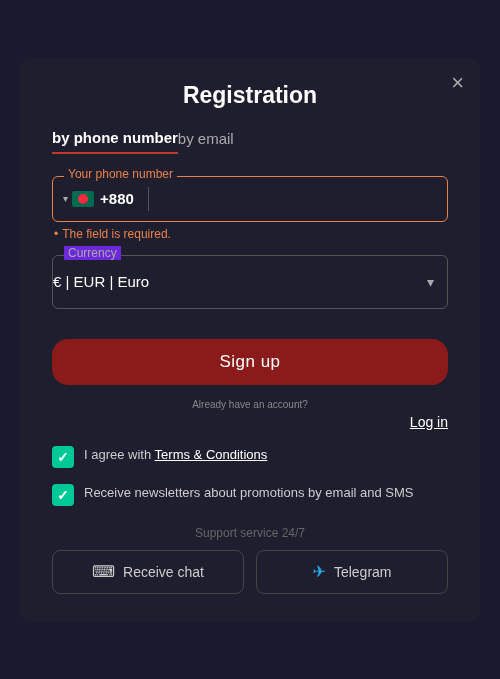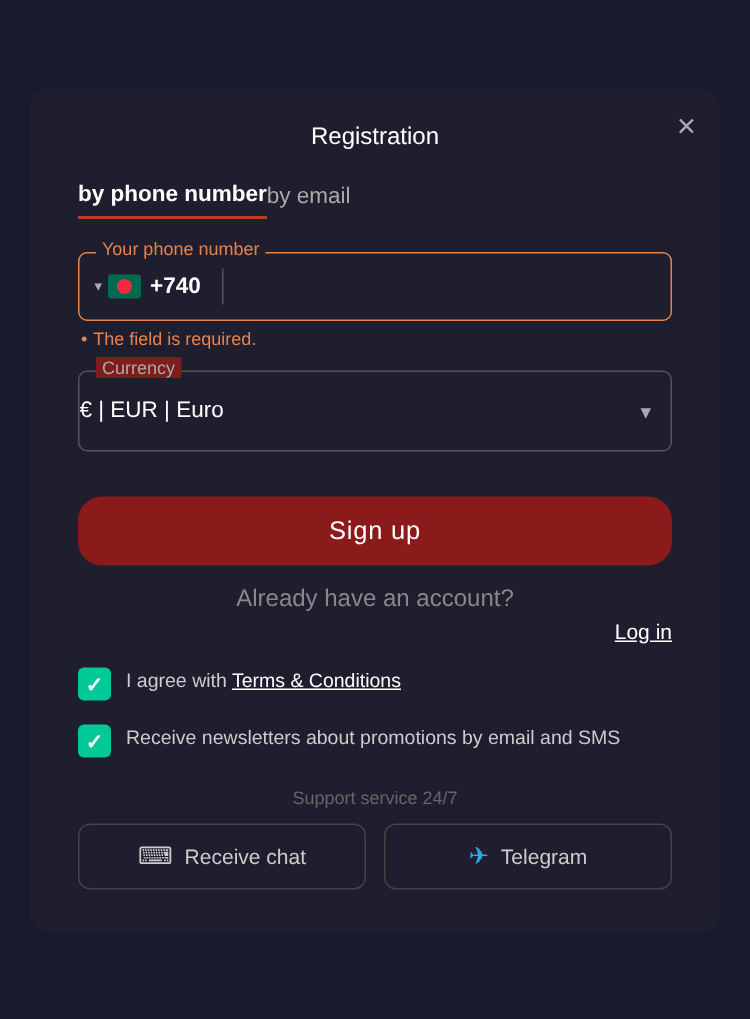--- a/index.html
+++ b/index.html
@@ -27,22 +27,22 @@
       right: 16px;
       background: none;
       border: none;
       color: #aaa;
       font-size: 22px;
       cursor: pointer;
       line-height: 1;
     }
     .modal-title {
       text-align: center;
-      font-size: 16px;
-      font-weight: normal;
+      font-size: 23px;
+      font-weight: bold;
       margin-bottom: 20px;
       color: #fff;
     }
     .tabs {
       display: flex;
       justify-content: flex-start;
       margin-bottom: 22px;
     }
     .tab {
       font-size: 15px;
@@ -137,21 +137,21 @@
       margin-top: 5px;
       margin-left: 2px;
       display: flex;
       align-items: center;
       gap: 4px;
     }
     .currency-label {
       position: absolute;
       top: -9px;
       left: 12px;
-      background: #7f1d1d;
+      background: #6d28d9;
       padding: 0 4px;
       font-size: 12px;
       color: #aaa;
       z-index: 1;
     }
     .currency-select {
       width: 100%;
       border: 1.5px solid #555;
       border-radius: 6px;
       background: #1e1e2e;
@@ -183,21 +183,21 @@
       border-radius: 16px;
       color: #fff;
       font-size: 17px;
       cursor: pointer;
       margin-top: 16px;
       letter-spacing: 0.5px;
     }
     .already {
       text-align: center;
       color: #888;
-      font-size: 16px;
+      font-size: 10px;
       margin-top: 14px;
     }
     .login-link {
       display: block;
       text-align: right;
       color: #fff;
       font-size: 14px;
       text-decoration: underline;
       margin-top: 4px;
       cursor: pointer;
@@ -284,21 +284,21 @@
 
   <div class="field-group">
     <span class="field-label">Your phone number</span>
     <div class="phone-input-wrapper">
       <div class="flag-select">
         <span class="chevron-down">▾</span>
         <div class="flag">
           <div class="flag-circle"></div>
         </div>
       </div>
-      <span class="phone-code">+740</span>
+      <span class="phone-code">+880</span>
       <div class="divider"></div>
     </div>
     <div class="error-text">
       <span>•</span>
       <span>The field is required.</span>
     </div>
   </div>
 
   <div class="field-group" style="margin-top: 10px;">
     <span class="currency-label">Currency</span>

